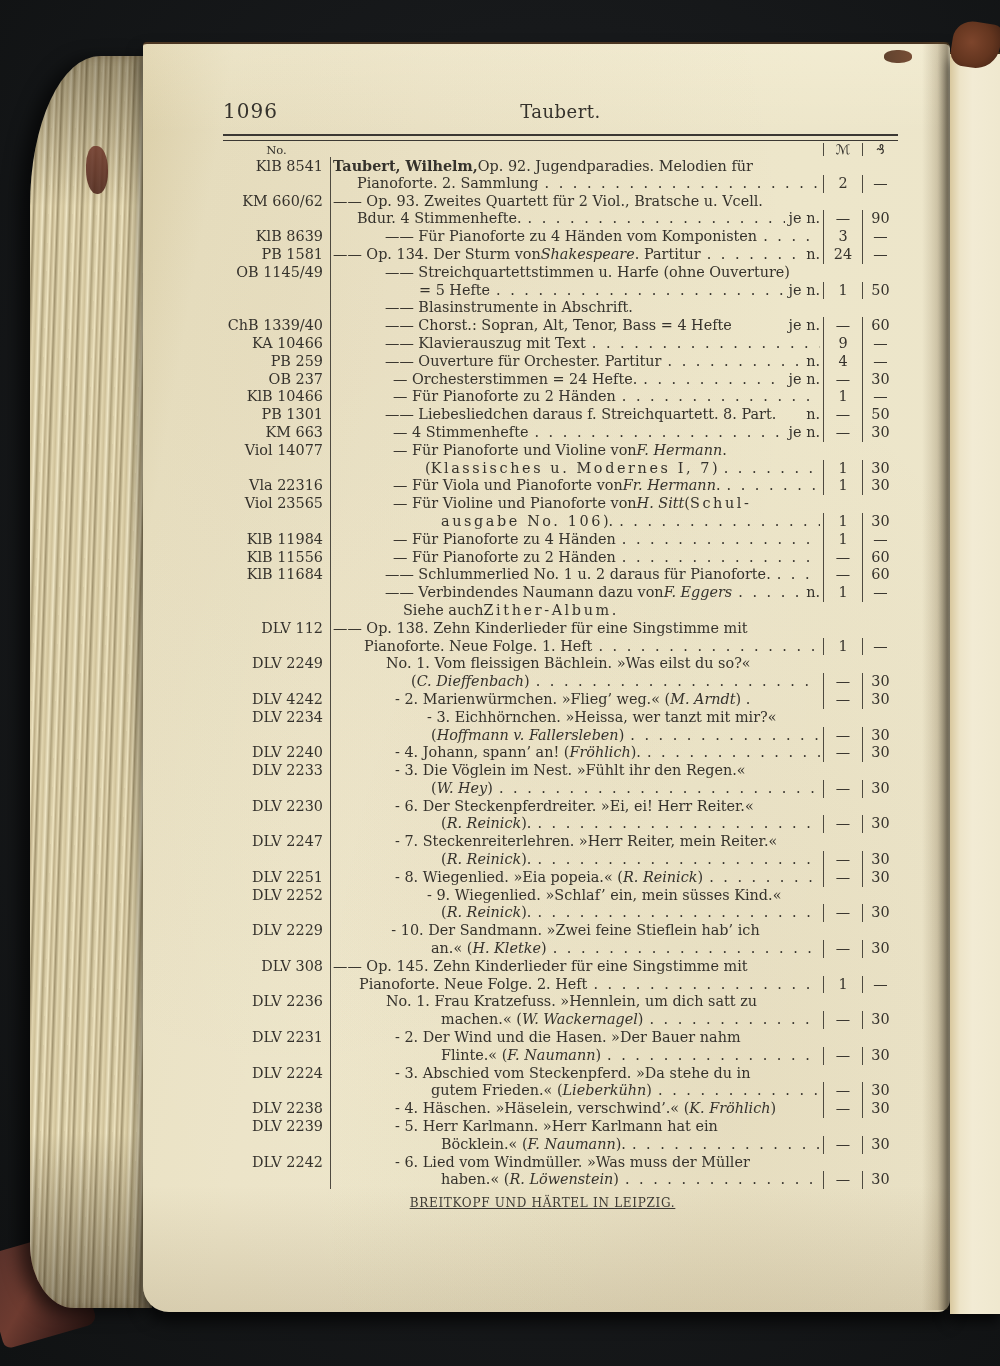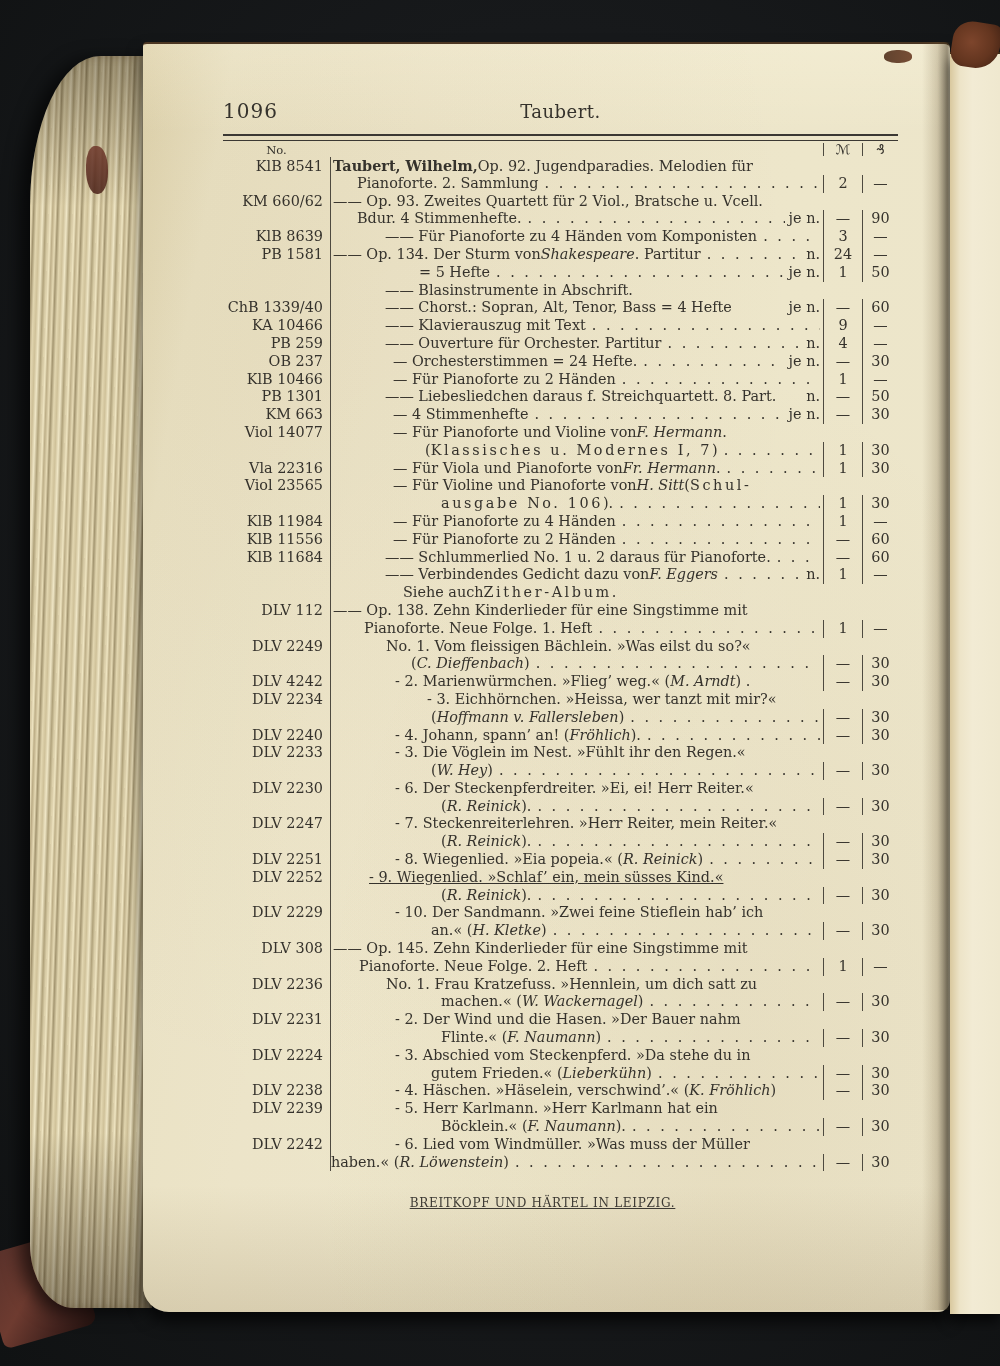--- a/index.html
+++ b/index.html
@@ -151,20 +151,28 @@
             <span class="">—— Op. 134. Der Sturm von </span>
             <span class="i">Shakespeare</span>
             <span class="">.  Partitur</span>
             <div class="lead">. . . . . . . . . . . . . . . . . . . . . . . . . . . . . . . . . . . . . . . . . . . . . . . . . . . . . . . . . . . . . . . . . . . . . . </div>
             <div class="tail">n.</div>
           </div>
           <div class="c-m">24</div>
           <div class="c-pf">—</div>
         </div>
         <div class="row">
+          <div class="c-no">OB 1145/49</div>
+          <div class="c-text" style="padding-left: 54px;">
+            <span class="">—— Streichquartettstimmen u. Harfe (ohne Ouverture)</span>
+          </div>
+          <div class="c-m"></div>
+          <div class="c-pf"></div>
+        </div>
+        <div class="row">
           <div class="c-no"></div>
           <div class="c-text" style="padding-left: 88px;">
             <span class="">= 5 Hefte</span>
             <div class="lead">. . . . . . . . . . . . . . . . . . . . . . . . . . . . . . . . . . . . . . . . . . . . . . . . . . . . . . . . . . . . . . . . . . . . . . </div>
             <div class="tail">je n.</div>
           </div>
           <div class="c-m">1</div>
           <div class="c-pf">50</div>
         </div>
         <div class="row">
@@ -317,21 +325,21 @@
           <div class="c-text" style="padding-left: 54px;">
             <span class="">—— Schlummerlied No. 1 u. 2 daraus für Pianoforte.</span>
             <div class="lead">. . . . . . . . . . . . . . . . . . . . . . . . . . . . . . . . . . . . . . . . . . . . . . . . . . . . . . . . . . . . . . . . . . . . . . </div>
           </div>
           <div class="c-m">—</div>
           <div class="c-pf">60</div>
         </div>
         <div class="row">
           <div class="c-no"></div>
           <div class="c-text" style="padding-left: 54px;">
-            <span class="">—— Verbindendes Gedicht dazu von </span>
+            <span class="">—— Verbindendes Naumann dazu von </span>
             <span class="i">F. Eggers</span>
             <div class="lead">. . . . . . . . . . . . . . . . . . . . . . . . . . . . . . . . . . . . . . . . . . . . . . . . . . . . . . . . . . . . . . . . . . . . . . </div>
             <div class="tail">n.</div>
           </div>
           <div class="c-m">1</div>
           <div class="c-pf">—</div>
         </div>
         <div class="row">
           <div class="c-no"></div>
           <div class="c-text" style="padding-left: 72px;">
@@ -481,40 +489,40 @@
             <span class="">-  8. Wiegenlied.  »Eia popeia.«  (</span>
             <span class="i">R. Reinick</span>
             <span class="">)</span>
             <div class="lead">. . . . . . . . . . . . . . . . . . . . . . . . . . . . . . . . . . . . . . . . . . . . . . . . . . . . . . . . . . . . . . . . . . . . . . </div>
           </div>
           <div class="c-m">—</div>
           <div class="c-pf">30</div>
         </div>
         <div class="row">
           <div class="c-no">DLV 2252</div>
-          <div class="c-text" style="padding-left: 38px; text-decoration: underline;">
+          <div class="c-text" style="padding-left: 96px;">
             <span class="">-  9. Wiegenlied.  »Schlaf’ ein, mein süsses Kind.«</span>
           </div>
           <div class="c-m"></div>
           <div class="c-pf"></div>
         </div>
         <div class="row">
           <div class="c-no"></div>
           <div class="c-text" style="padding-left: 110px;">
             <span class="">(</span>
             <span class="i">R. Reinick</span>
             <span class="">).</span>
             <div class="lead">. . . . . . . . . . . . . . . . . . . . . . . . . . . . . . . . . . . . . . . . . . . . . . . . . . . . . . . . . . . . . . . . . . . . . . </div>
           </div>
           <div class="c-m">—</div>
           <div class="c-pf">30</div>
         </div>
         <div class="row">
           <div class="c-no">DLV 2229</div>
-          <div class="c-text" style="padding-left: 64px;">
+          <div class="c-text" style=" justify-content: center;">
             <span class="">- 10. Der Sandmann.  »Zwei feine Stieflein hab’ ich</span>
           </div>
           <div class="c-m"></div>
           <div class="c-pf"></div>
         </div>
         <div class="row">
           <div class="c-no"></div>
           <div class="c-text" style="padding-left: 100px;">
             <span class="">an.«  (</span>
             <span class="i">H. Kletke</span>
@@ -630,21 +638,21 @@
         <div class="row">
           <div class="c-no">DLV 2242</div>
           <div class="c-text" style="padding-left: 64px;">
             <span class="">-  6. Lied vom Windmüller.  »Was muss der Müller</span>
           </div>
           <div class="c-m"></div>
           <div class="c-pf"></div>
         </div>
         <div class="row">
           <div class="c-no"></div>
-          <div class="c-text" style="">
+          <div class="c-text" style="padding-left: 110px;">
             <span class="">haben.«  (</span>
             <span class="i">R. Löwenstein</span>
             <span class="">)</span>
             <div class="lead">. . . . . . . . . . . . . . . . . . . . . . . . . . . . . . . . . . . . . . . . . . . . . . . . . . . . . . . . . . . . . . . . . . . . . . </div>
           </div>
           <div class="c-m">—</div>
           <div class="c-pf">30</div>
         </div>
       </div>
   </div>

